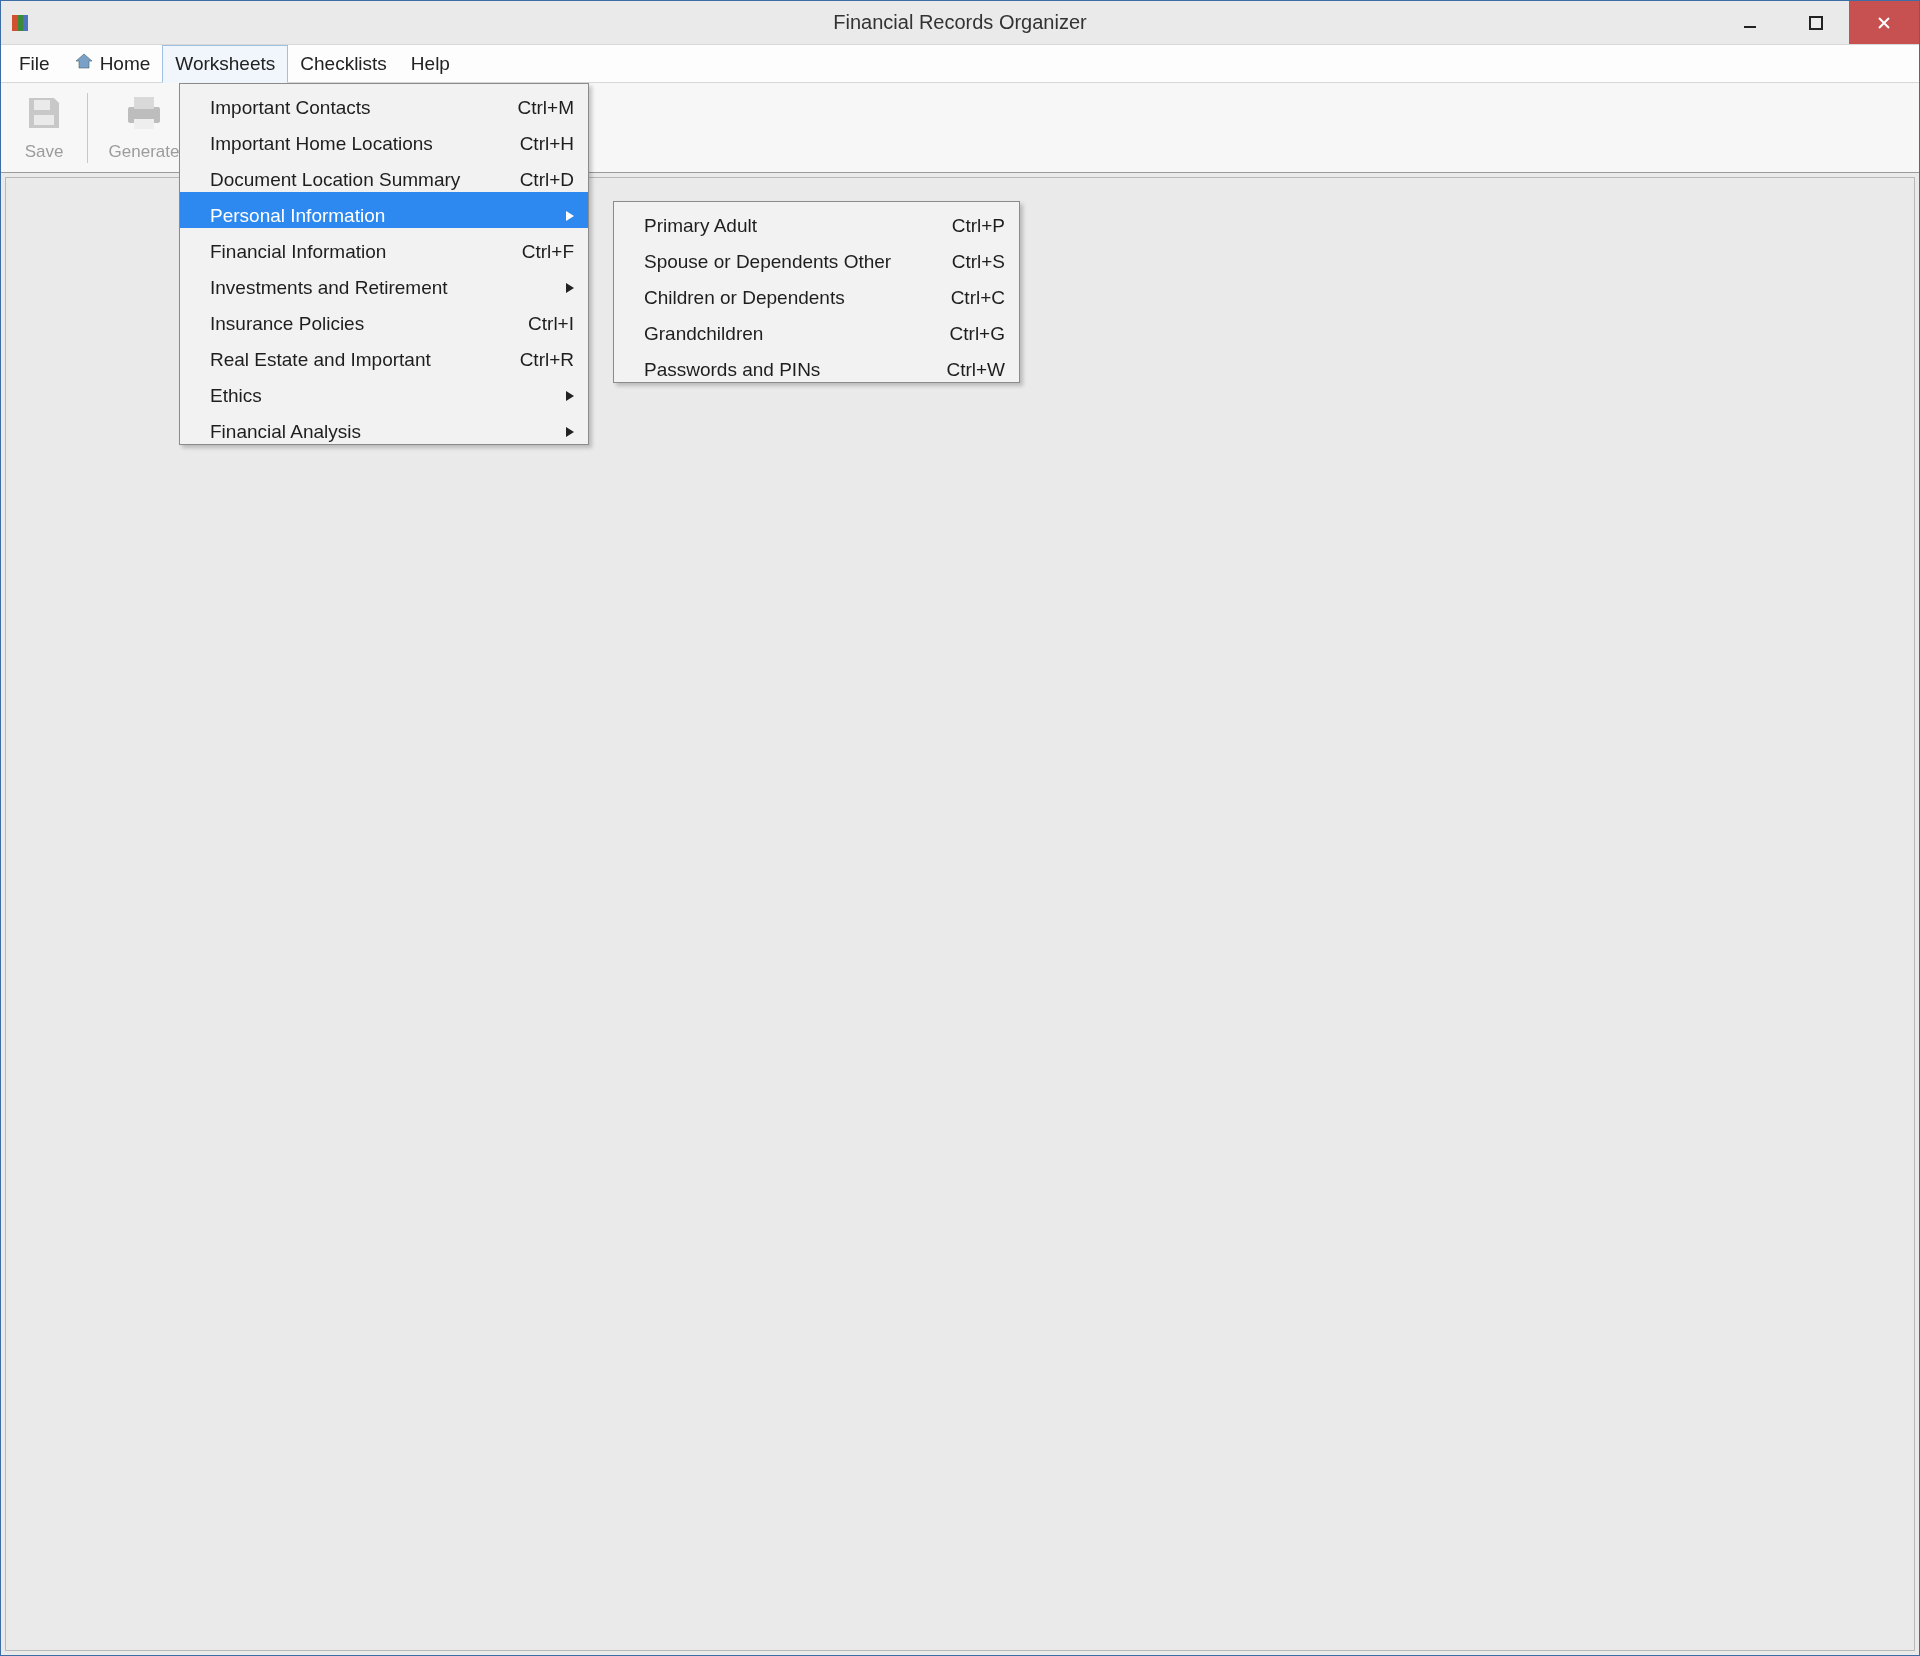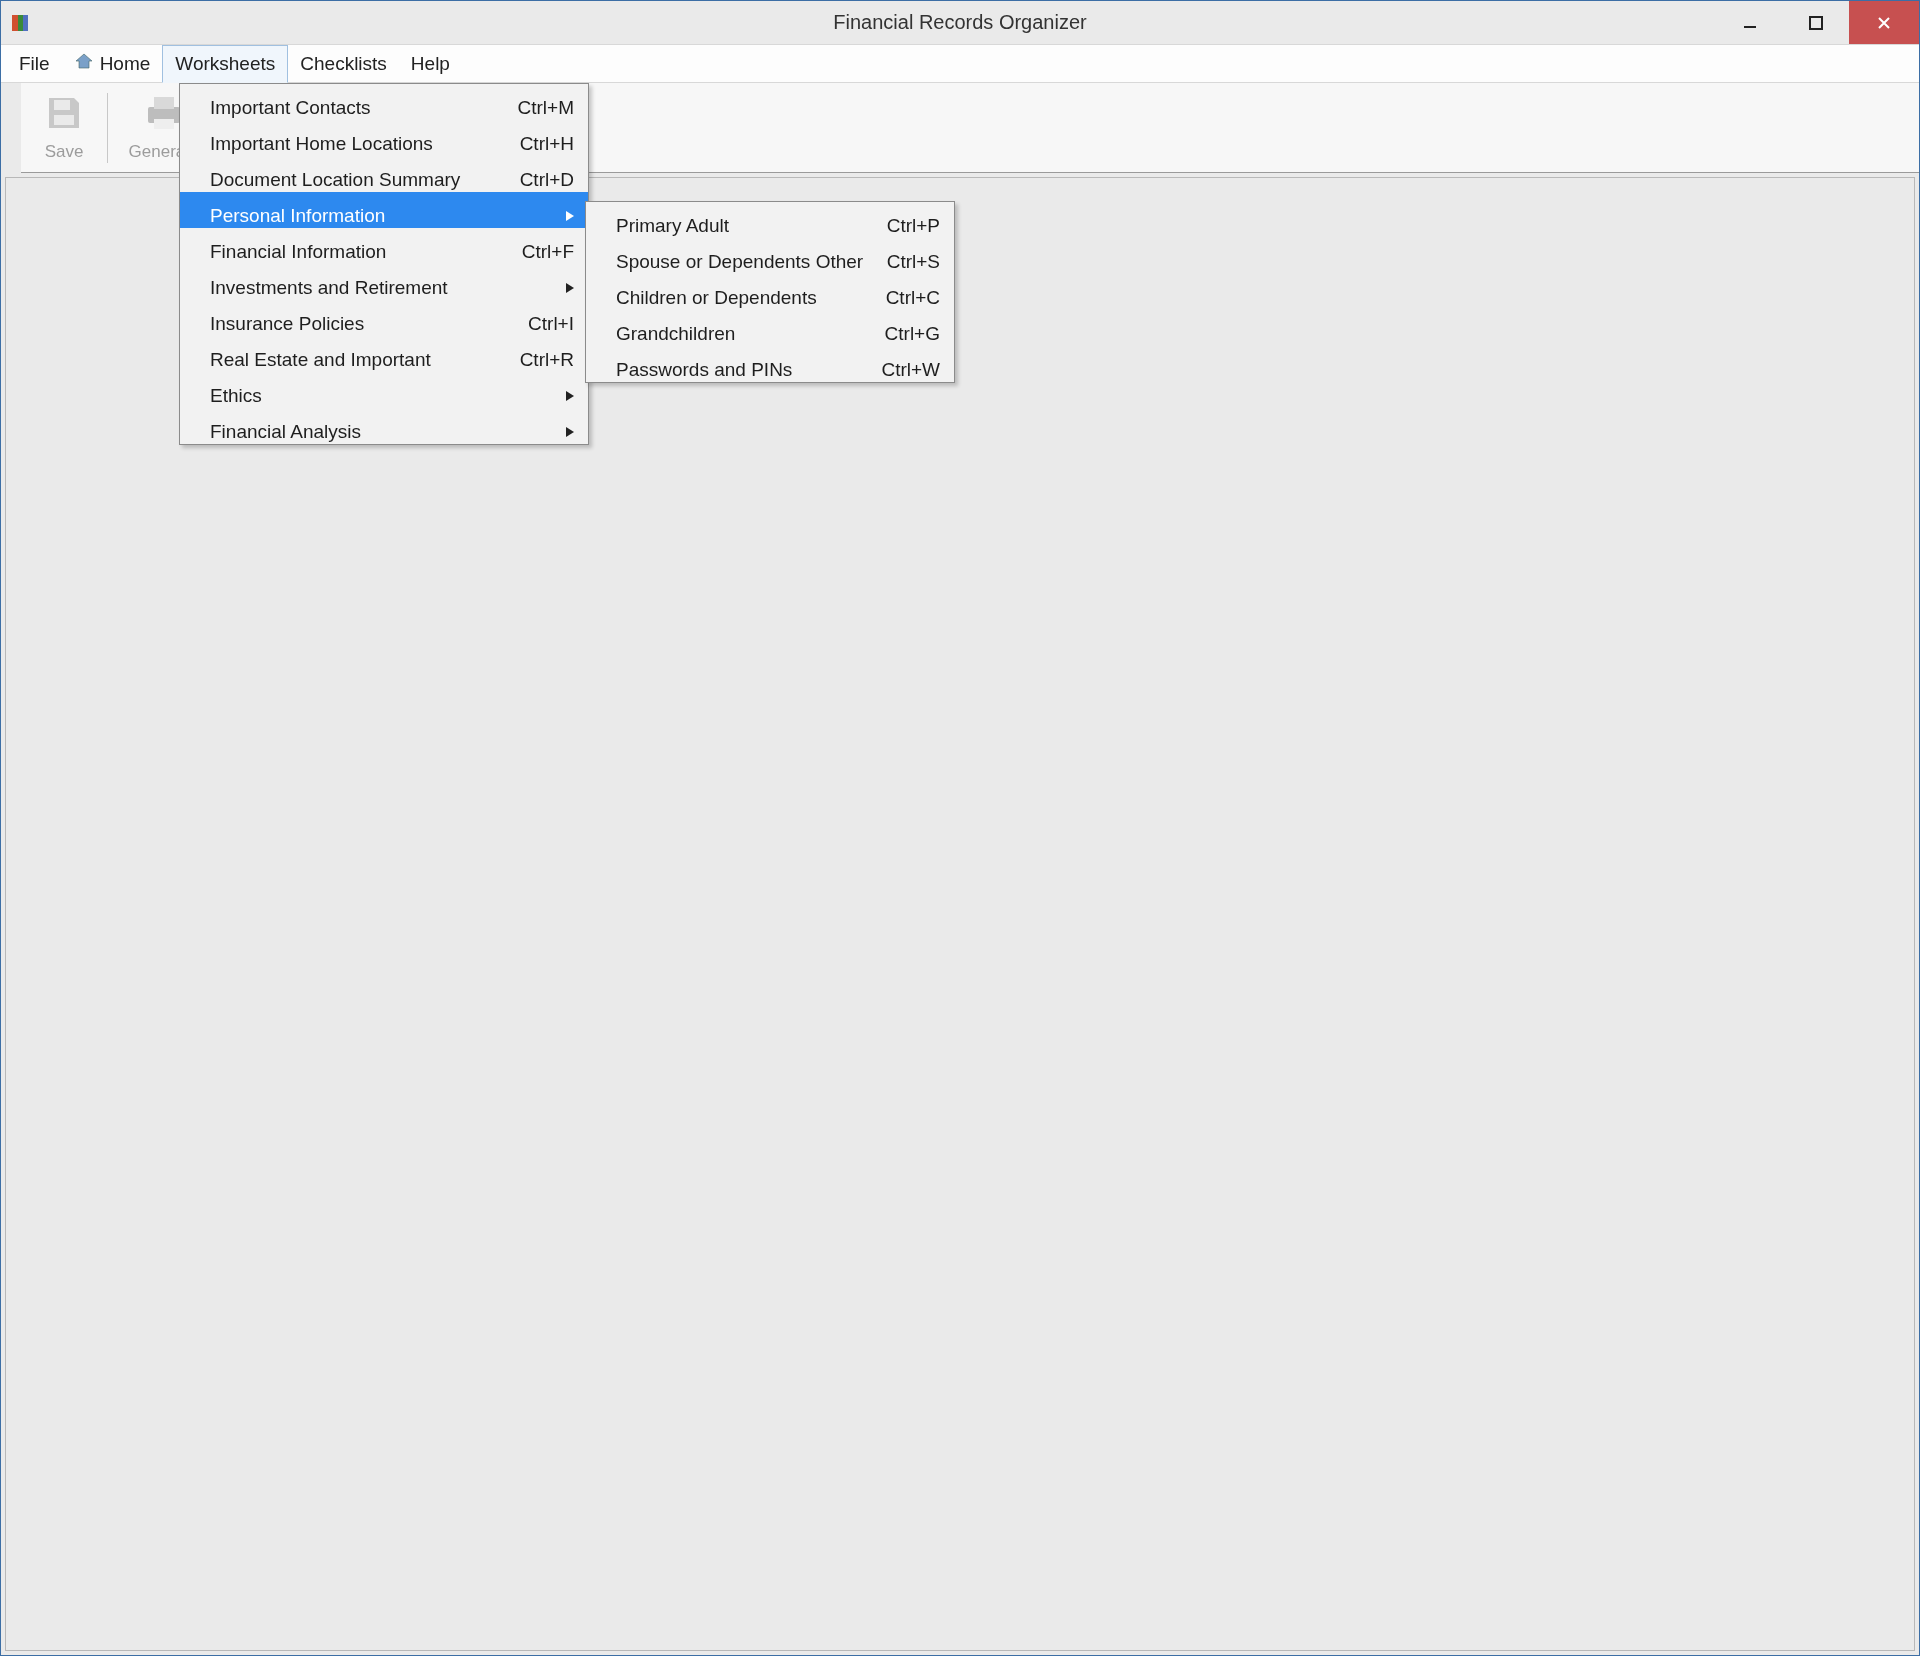--- a/index.html
+++ b/index.html
@@ -82,21 +82,20 @@
   }
   
   .toolbar {
     height: 90px;
     background: #f7f7f7;
     border-bottom: 1px solid #9a9a9a;
     display: flex;
     align-items: center;
     padding: 0 8px;
     gap: 8px;
-    margin-left: 20px;
   }
   .tool-btn {
     display: flex;
     flex-direction: column;
     align-items: center;
     justify-content: center;
     width: 70px;
     height: 80px;
     color: #9c9c9c;
     font-size: 17px;
@@ -124,22 +123,22 @@
     box-shadow: 3px 3px 4px rgba(0,0,0,0.2);
     z-index: 100;
   }
   .dropdown.main {
     top: 82px;
     left: 178px;
     width: 410px;
   }
   .dropdown.sub {
     top: 200px;
-    left: 584px;
-    width: 370px;
+    left: 612px;
+    width: 407px;
   }
   .dd-item {
     display: flex;
     align-items: center;
     height: 36px;
     padding: 11px 14px 0 30px;
     color: #1e1e1e;
     font-size: 19px;
     white-space: nowrap;
   }

